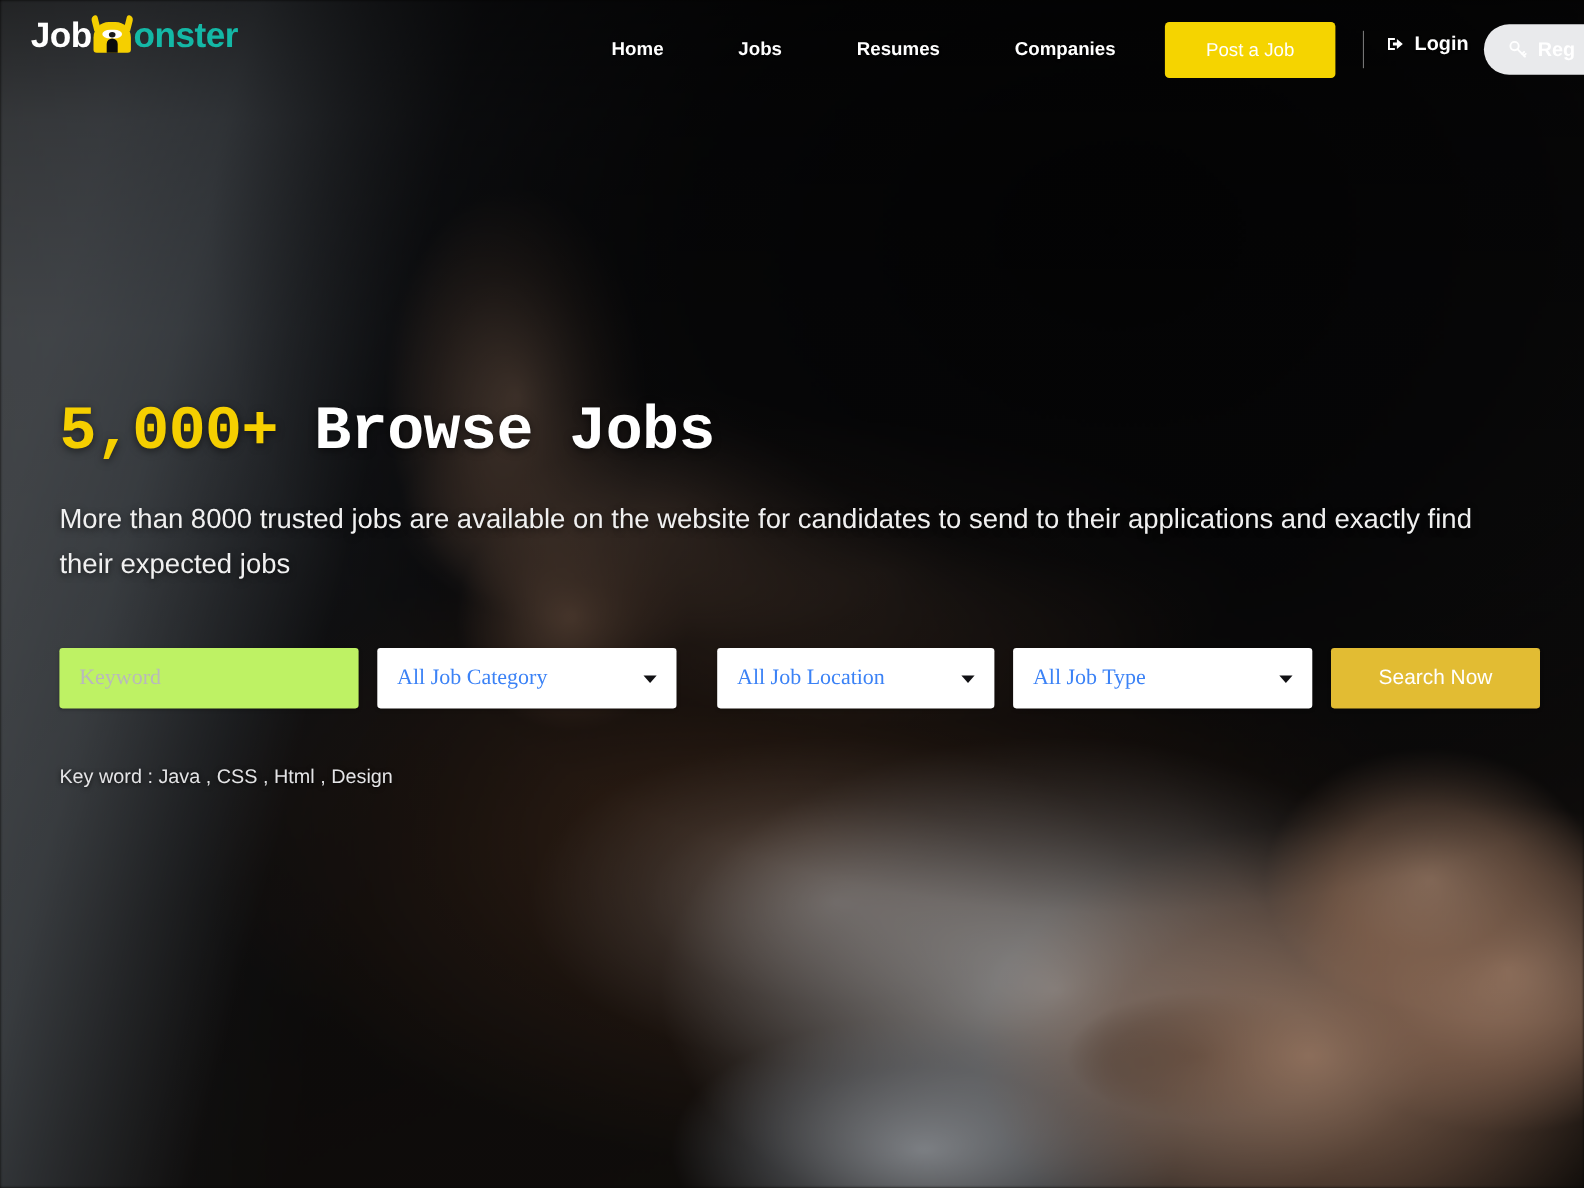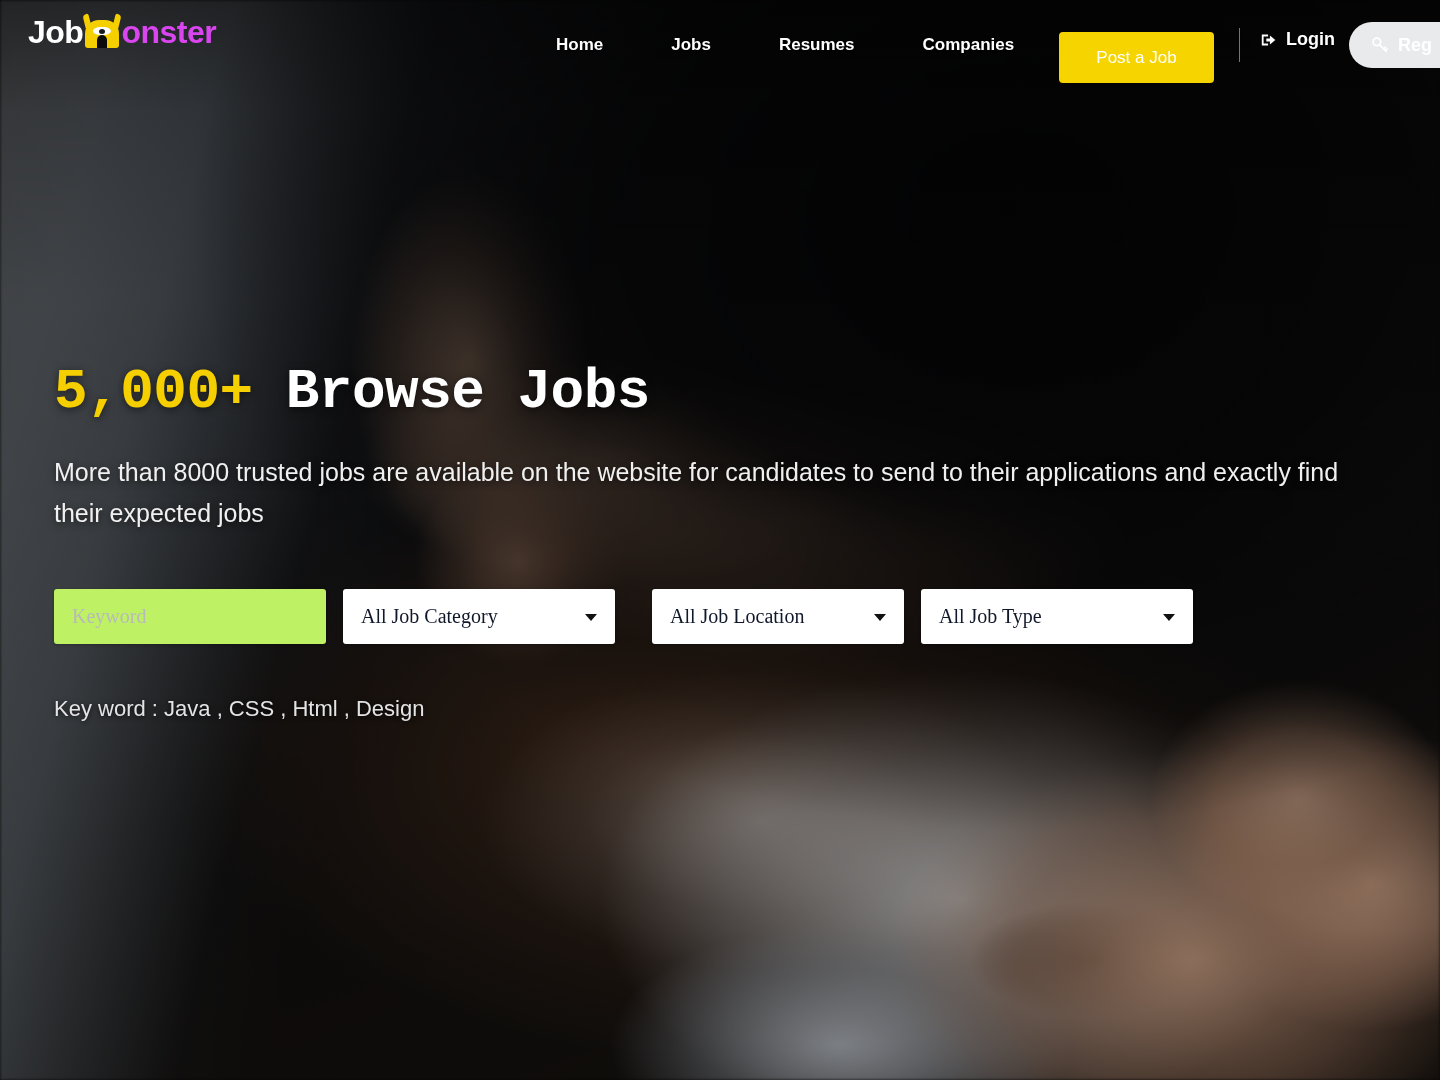--- a/index.html
+++ b/index.html
@@ -92,21 +92,21 @@
     top: 14px;
     display: flex;
     align-items: center;
     font-size: 32px;
     font-weight: 700;
     letter-spacing: -0.5px;
     line-height: 1;
     user-select: none;
   }
   .logo-job { color: #ffffff; }
-  .logo-onster { color: #d946ef; }
+  .logo-onster { color: #14b8a6; }
   .logo-monster-icon {
     position: relative;
     width: 40px;
     height: 34px;
     margin: 0 -1px 0 -1px;
     align-self: flex-end;
     margin-bottom: 1px;
   }
   .logo-monster-icon .body {
     position: absolute;
@@ -161,21 +161,21 @@
     font-weight: 700;
     padding: 10px 28px;
     cursor: pointer;
     white-space: nowrap;
     text-shadow: 0 1px 2px rgba(0,0,0,0.6);
   }
 
   .post-job-btn {
     position: absolute;
     left: 1059px;
-    top: 32px;
+    top: 20px;
     width: 155px;
     height: 51px;
     background: #f5d400;
     border: none;
     border-radius: 4px;
     color: #ffffff;
     font-family: "Liberation Sans", sans-serif;
     font-size: 17px;
     font-weight: 400;
     cursor: pointer;
@@ -302,21 +302,21 @@
   .select-box {
     width: 100%;
     height: 55px;
     background: #ffffff;
     border-radius: 3px;
     display: flex;
     align-items: center;
     padding: 0 18px;
     font-family: "Liberation Serif", serif;
     font-size: 20px;
-    color: #0f172a;
+    color: #3b82f6;
     cursor: pointer;
     box-shadow: 0 1px 3px rgba(0,0,0,0.25);
   }
   .caret {
     position: absolute;
     right: 18px;
     top: 50%;
     width: 0; height: 0;
     margin-top: -3px;
     border-left: 6px solid transparent;
@@ -336,21 +336,21 @@
     font-size: 19px;
     font-weight: 400;
     cursor: pointer;
     box-shadow: 0 1px 3px rgba(0,0,0,0.25);
   }
 
   .keyword-hint {
     position: absolute;
     left: 54px;
     top: 696px;
-    font-size: 22px;
+    font-size: 18px;
     color: #e4e4e6;
     text-shadow: 0 1px 5px rgba(0,0,0,0.75);
     z-index: 30;
     white-space: nowrap;
   }
 </style>
 </head>
 <body>
 
 <div class="hero">
@@ -422,17 +422,18 @@
     <div class="select-wrap loc">
       <div class="select-box">All Job Location</div>
       <span class="caret"></span>
     </div>
 
     <div class="select-wrap typ">
       <div class="select-box">All Job Type</div>
       <span class="caret"></span>
     </div>
 
+    <button class="search-btn">Search Now</button>
   </div>
 
   <div class="keyword-hint">Key word : Java , CSS , Html , Design</div>
 
 </div>
 
 </body></html>

